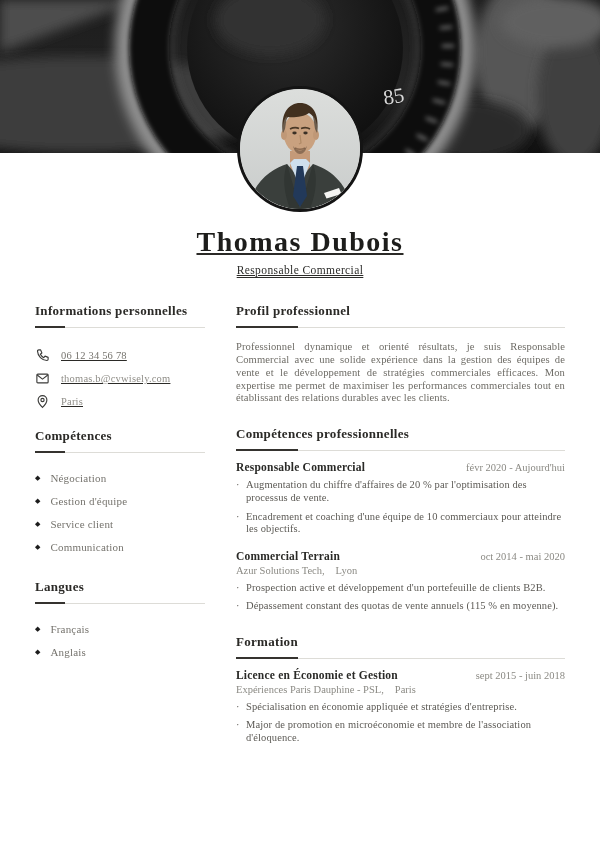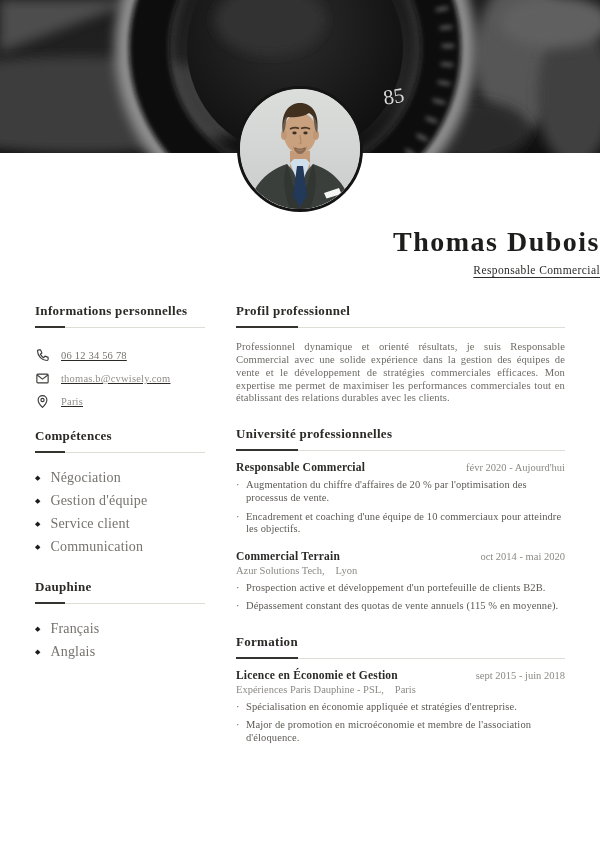--- a/index.html
+++ b/index.html
@@ -16,21 +16,21 @@
   .hero svg{display:block;}
   .avatar{
     position:absolute;top:86px;left:237px;
     width:120px;height:120px;border-radius:50%;
     border:3px solid #141414;
     overflow:hidden;background:#d8dad8;
     z-index:5;
   }
   .avatar svg{display:block;}
   
-  .name-block{padding-top:74px;text-align:right;}
+  .name-block{padding-top:74px;text-align:center;text-decoration:underline;}
   .person-name{
     font-size:28px;font-weight:600;letter-spacing:1.5px;color:#1d1d1b;line-height:1.1;
   }
   .person-title{
     margin-top:6px;font-size:11.5px;color:#2c2c2a;letter-spacing:.4px;
     text-decoration:underline;text-underline-offset:3px;
   }
   
   .columns{display:flex;gap:31px;padding:25px 35px 0 35px;}
   .col-left{width:170px;flex:0 0 170px;}
@@ -48,21 +48,21 @@
   
   .contact-list{margin-top:20px;text-decoration:underline;}
   .contact-row{display:flex;align-items:center;gap:11px;margin-bottom:7px;height:16px;}
   .contact-row svg{flex:0 0 15px;}
   .contact-value{font-size:10.5px;color:#75736d;letter-spacing:.2px;}
   .contact-value.lighter{color:#8f8d87;}
   
   .skill-list{margin-top:14px;}
   .skill-item{display:flex;align-items:center;gap:10px;height:23px;}
   .diamond{font-size:7px;color:#1c1c1c;line-height:1;}
-  .skill-label{font-size:14px;color:#75736d;letter-spacing:.2px;}
+  .skill-label{font-size:11px;color:#75736d;letter-spacing:.2px;}
   .mt16{margin-top:16px;}
   .mt18{margin-top:18px;}
   
   .profile-text{
     margin-top:13px;font-size:10.6px;line-height:12.9px;color:#6e6c66;
     text-align:justify;letter-spacing:.1px;
   }
   .job{margin-top:10px;}
   .job-top{display:flex;justify-content:space-between;align-items:baseline;}
   .job-title{font-size:11.5px;font-weight:700;color:#2a2a27;letter-spacing:.2px;}
@@ -225,21 +225,21 @@
         <span class="diamond">◆</span>
         <span class="skill-label">Service client</span>
       </div>
       <div class="skill-item">
         <span class="diamond">◆</span>
         <span class="skill-label">Communication</span>
       </div>
     </div>
 
     <div class="sec-head mt18">
-      <span class="sec-title">Dauphine</span>
+      <span class="sec-title">Langues</span>
     </div>
     <div class="skill-list">
       <div class="skill-item">
         <span class="diamond">◆</span>
         <span class="skill-label">Français</span>
       </div>
       <div class="skill-item">
         <span class="diamond">◆</span>
         <span class="skill-label">Anglais</span>
       </div>
@@ -247,21 +247,21 @@
   </div>
 
   <div class="col-right">
 
     <div class="sec-head wide">
       <span class="sec-title">Profil professionnel</span>
     </div>
     <p class="profile-text">Professionnel dynamique et orienté résultats, je suis Responsable Commercial avec une solide expérience dans la gestion des équipes de vente et le développement de stratégies commerciales efficaces. Mon expertise me permet de maximiser les performances commerciales tout en établissant des relations durables avec les clients.</p>
 
     <div class="sec-head wide" style="margin-top:19px">
-      <span class="sec-title">Université professionnelles</span>
+      <span class="sec-title">Compétences professionnelles</span>
     </div>
 
     <div class="job">
       <div class="job-top">
         <span class="job-title">Responsable Commercial</span>
         <span class="job-dates">févr 2020 - Aujourd'hui</span>
       </div>
       <div class="job-bullets">
         <div class="jb-row">
           <span class="jb-dot">·</span>

